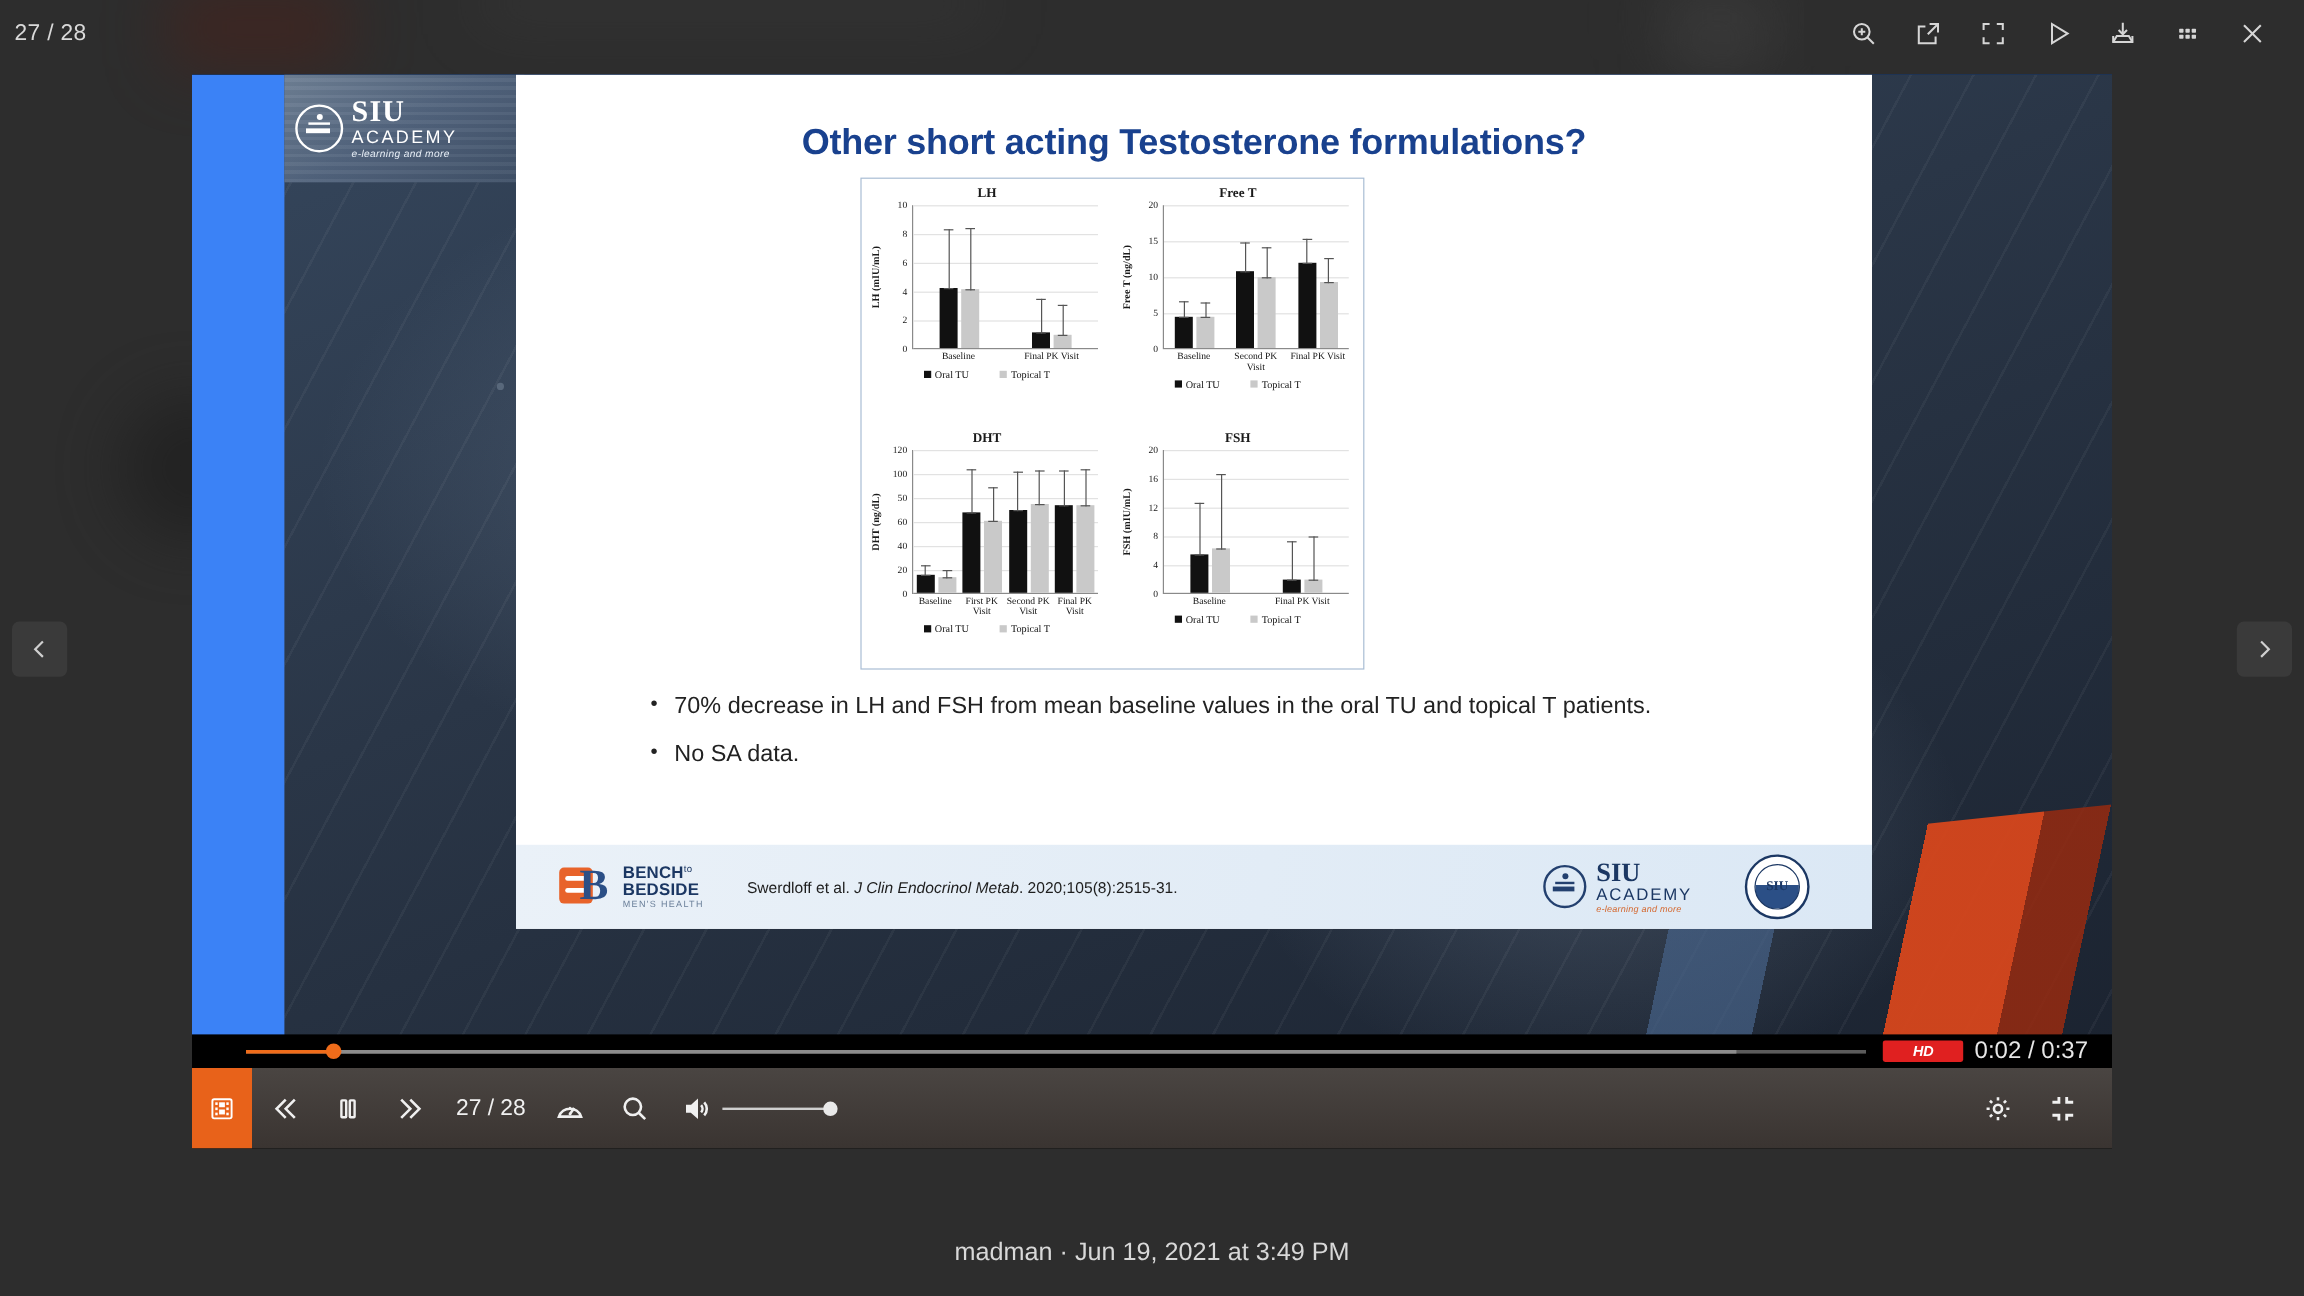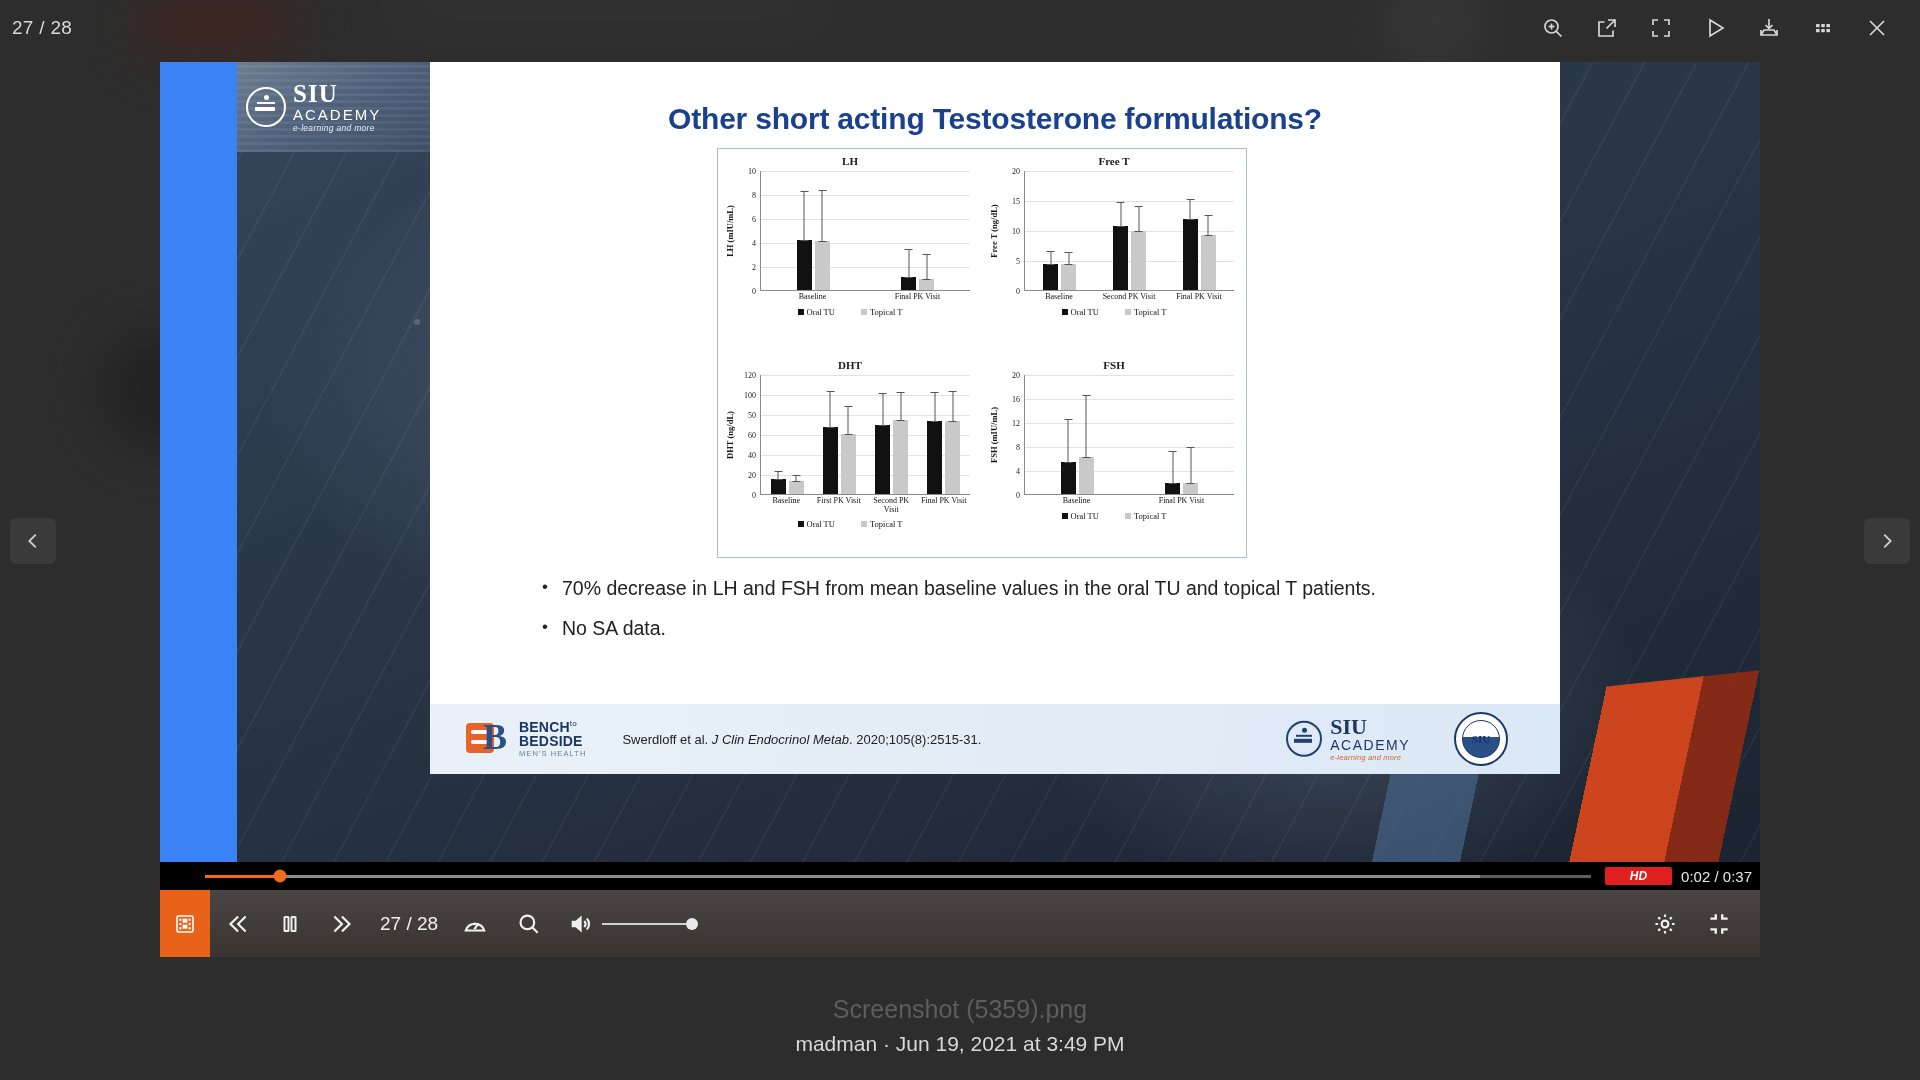--- a/index.html
+++ b/index.html
@@ -103,21 +103,21 @@
              font-weight: 700; }
   .leftcol-fill { position: absolute; left:0; top: 190px; width: 200px; height: 638px;
                   background: linear-gradient(180deg, rgba(40,52,70,.0) 0%, rgba(20,28,42,.0) 100%); }
 
   
   .slide { position: absolute; left: 270px; top: 0; width: 1130px; height: 712px;
            background: #fff; z-index: 6; }
   .slide-title { position: absolute; left: 0; top: 40px; width: 100%; text-align: center;
                  color: #19418e; font-size: 30px; font-weight: 700; letter-spacing: -.2px;
                  font-family: "Liberation Sans", sans-serif; }
-  .fig-box { position: absolute; left: 287px; top: 86px; width: 530px; height: 410px;
+  .fig-box { position: absolute; left: 287px; top: 86px; width: 420px; height: 410px;
              border: 1px solid #a9bdd4; background: #fff; }
   .fig-grid { position: absolute; inset: 0; display: grid; grid-template-columns: 1fr 1fr;
               grid-template-rows: 1fr 1fr; }
 
   
   .chart { position: relative; padding: 6px 4px 2px 4px; }
   .ch-title { text-align: center; font-family: "Liberation Serif", serif; font-weight: 700;
               font-size: 11px; color: #1a1a1a; }
   .ch-body { position: relative; height: 120px; margin: 4px 0 0 0; }
   .ch-ylab { position: absolute; left: 2px; top: 0; height: 120px; width: 12px;
@@ -194,21 +194,21 @@
   
   .progress-row { position: absolute; left: 0; bottom: 67px; width: 1600px; height: 28px;
                   background: #000; display: flex; align-items: center; }
   .track { position: relative; margin-left: 45px; height: 3px; flex: 1; background: #5c5c5c; }
   .track .filled { position: absolute; left: 0; top: 0; height: 3px; background: #ef6c1a; }
   .track .knob { position: absolute; top: 50%; width: 13px; height: 13px; border-radius: 50%;
                  background: #ef6c1a; transform: translate(-50%, -50%); cursor: pointer; }
   .track .buffer { position: absolute; top: 0; height: 3px; background: #8c8c8c; }
   .hd { margin: 0 9px 0 14px; background: #e02020; color: #fff; font-size: 12px; font-weight: 700;
         font-style: italic; padding: 2px 25px; border-radius: 2px; }
-  .time { color: #e7e7e7; font-size: 15px; margin-right: 8px; white-space: nowrap; }
+  .time { color: #e7e7e7; font-size: 20px; margin-right: 20px; white-space: nowrap; }
 
   
   .controls { position: absolute; left: 0; bottom: 0; width: 1600px; height: 67px;
               background: linear-gradient(180deg, #4a4542 0%, #3a3431 100%);
               display: flex; align-items: center; }
   .film-btn { width: 50px; height: 67px; background: #e8621a; display:flex; align-items:center;
               justify-content:center; cursor:pointer; flex: none; }
   .ctl { height: 67px; display: flex; align-items: center; justify-content: center; cursor: pointer;
          padding: 0 14px; }
   .ctl svg { stroke: #f0f0f0; fill: none; stroke-width: 2; }
@@ -740,15 +740,14 @@
             <path d="M4 7h5V3"></path>
               <path d="M20 7h-5V3"></path>
               <path d="M4 17h5v4"></path>
               <path d="M20 17h-5v4"></path>
           </svg>
         </div>
       </div>
     </div>
   </div>
 
-  <div class="cap cap-file">Screenshot (5359).png</div>
   <div class="cap cap-meta">madman · Jun 19, 2021 at 3:49 PM</div>
 </div>
 
 </body></html>

